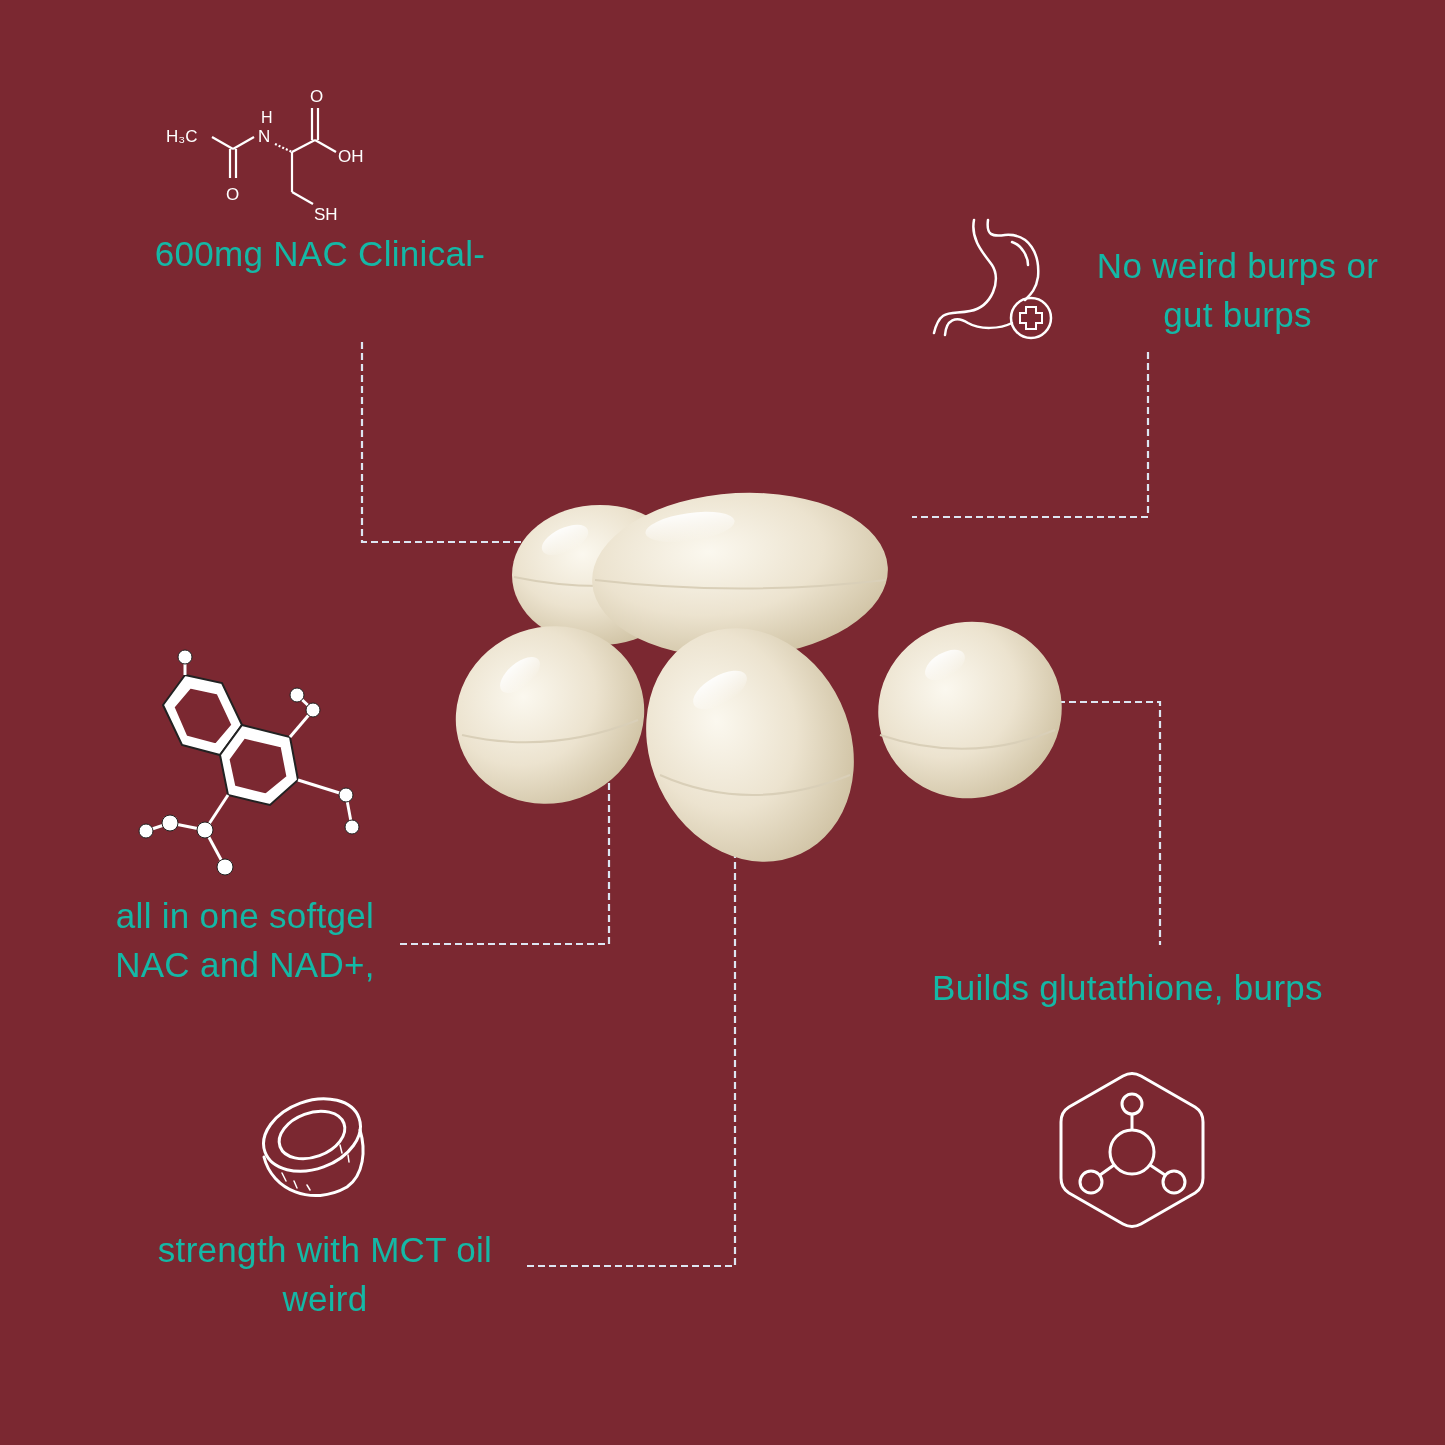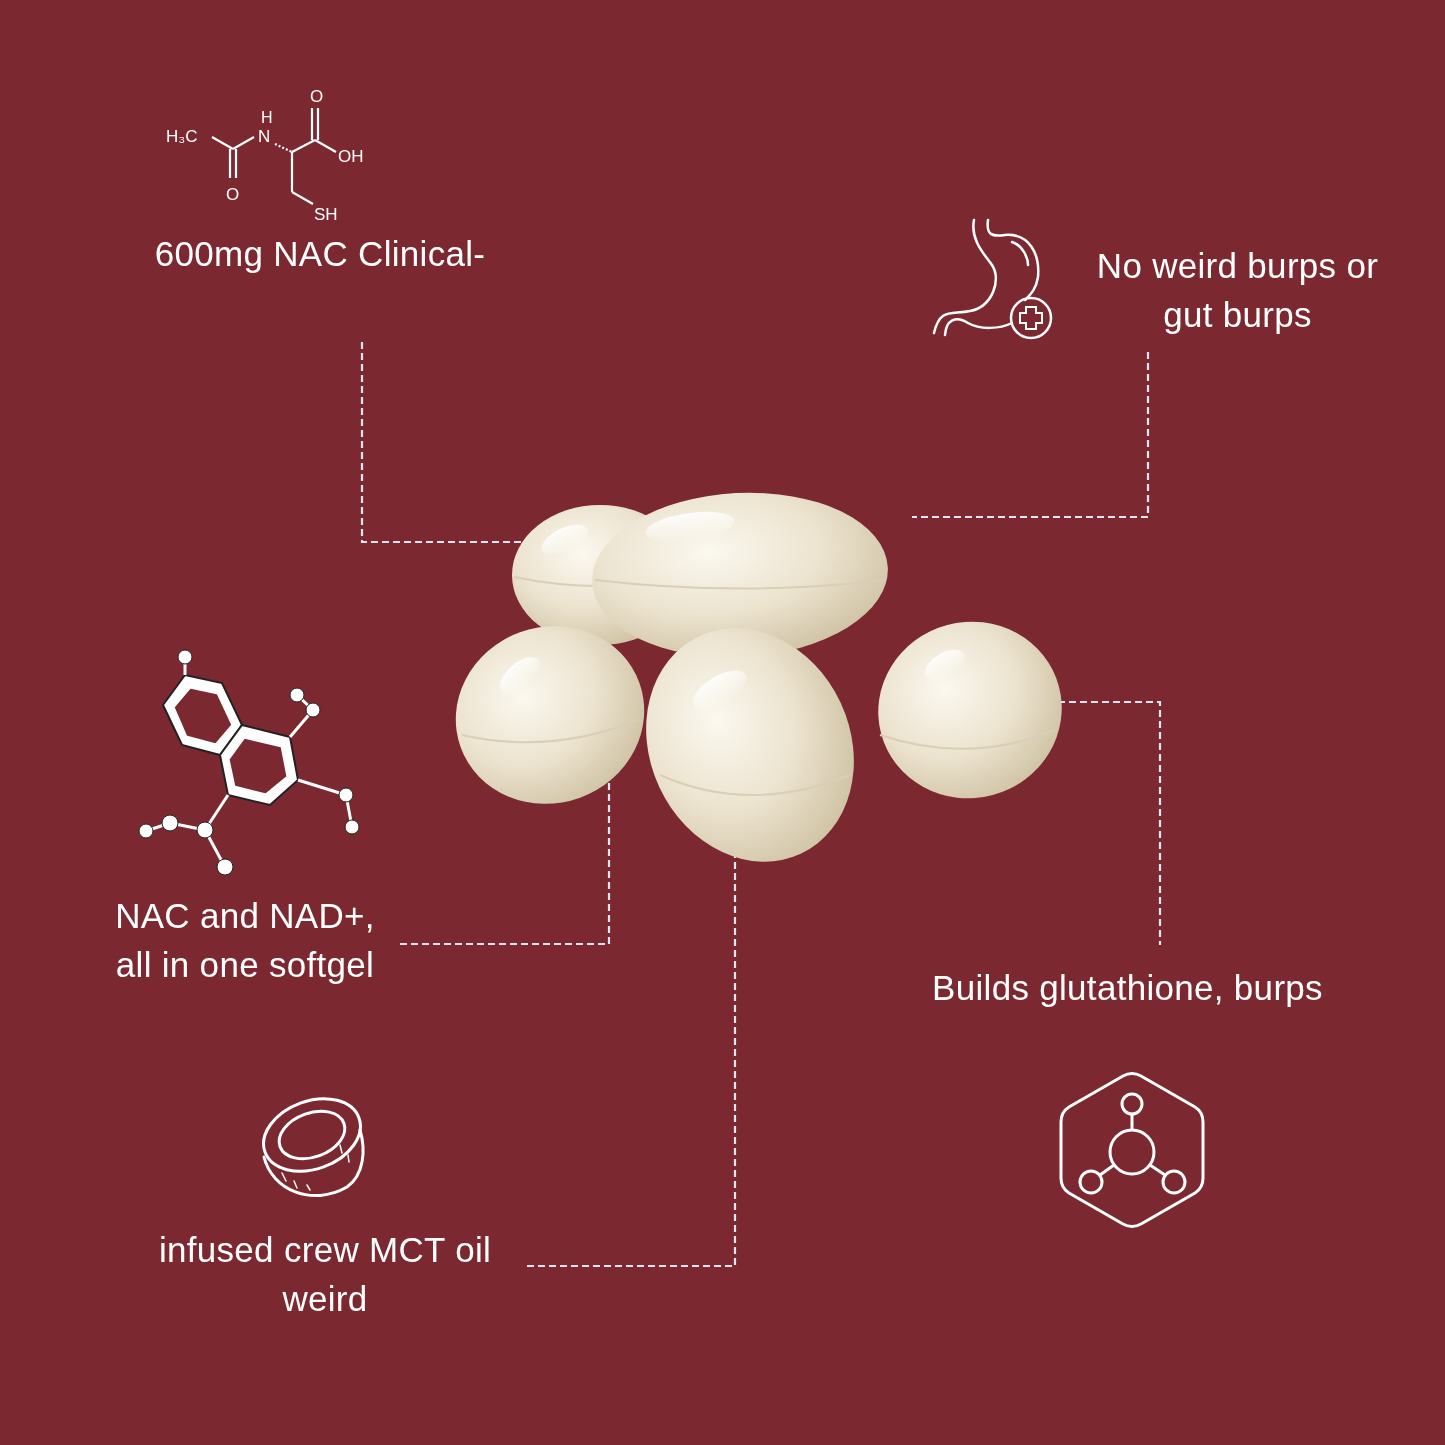--- a/index.html
+++ b/index.html
@@ -5,21 +5,21 @@
     html, body { margin: 0; padding: 0; }
     body {
       width: 1445px; height: 1445px;
       background: #7b2831;
       position: relative;
       overflow: hidden;
       font-family: "Liberation Sans", "DejaVu Sans", sans-serif;
     }
     .feature-text {
       position: absolute;
-      color: #ffffff;
+      color: #14b8a6;
       font-size: 35px;
       line-height: 49px;
       text-align: center;
       letter-spacing: 0.3px;
       white-space: nowrap;
     }
     .feature-text span { display: block; }
     .icon { position: absolute; }
     .connector { position: absolute; }
     .capsules { position: absolute; left: 450px; top: 485px; }
@@ -88,22 +88,22 @@
     <line x1="75" y1="185" x2="40" y2="178"></line>
     <line x1="40" y1="178" x2="16" y2="186"></line>
     <line x1="75" y1="185" x2="95" y2="222"></line>
     <circle cx="75" cy="185" r="8" fill="#fff" stroke="#222" stroke-width="1"></circle>
     <circle cx="40" cy="178" r="8" fill="#fff" stroke="#222" stroke-width="1"></circle>
     <circle cx="16" cy="186" r="7" fill="#fff" stroke="#222" stroke-width="1"></circle>
     <circle cx="95" cy="222" r="8" fill="#fff" stroke="#222" stroke-width="1"></circle>
   </svg>
 </div>
 <div class="feature-text" style="left:85px; top:891px; width:320px;">
+  <span>all in one softgel</span>
   <span>NAC and NAD+,</span>
-  <span>all in one softgel</span>
 </div>
 
 <div class="feature-text" style="left:895px; top:963px; width:465px;">
   <span>Builds glutathione, burps</span>
 </div>
 <div class="icon" style="left:1053px; top:1070px; width:158px; height:160px;">
   <svg width="158" height="160" viewBox="0 0 158 160" fill="none" stroke="#fff" stroke-width="3">
     <path d="M70 6 Q79 1 88 6 L142 37 Q150 42 150 52 L150 108 Q150 118 142 123 L88 154 Q79 159 70 154 L16 123 Q8 118 8 108 L8 52 Q8 42 16 37 Z"></path>
     <circle cx="79" cy="34" r="10"></circle>
     <line x1="79" y1="44" x2="79" y2="60"></line>
@@ -117,21 +117,21 @@
 
 <div class="icon" style="left:252px; top:1095px; width:120px; height:110px;">
   <svg width="120" height="110" viewBox="0 0 120 110" fill="none" stroke="#fff" stroke-width="3" stroke-linecap="round">
     <ellipse cx="60" cy="40" rx="50" ry="34" transform="rotate(-20 60 40)"></ellipse>
     <ellipse cx="60" cy="40" rx="34" ry="22" transform="rotate(-20 60 40)"></ellipse>
     <path d="M12 62 C20 95 60 112 95 92 C112 80 114 55 108 35"></path>
     <path d="M30 78 l4 8 M42 86 l3 7 M55 90 l3 5 M88 50 l2 8 M96 60 l1 7" stroke-width="1.5"></path>
   </svg>
 </div>
 <div class="feature-text" style="left:130px; top:1225px; width:390px;">
-  <span>infused crew MCT oil</span>
+  <span>strength with MCT oil</span>
   <span>weird</span>
 </div>
 
 <svg class="connector" width="1445" height="1445" style="left:0; top:0;">
   <g fill="none" stroke="#dde6f2" stroke-width="2.2" stroke-dasharray="7 4">
     <polyline points="362,342 362,542 528,542"></polyline>
     <polyline points="1148,352 1148,517 912,517"></polyline>
     <polyline points="400,944 609,944 609,770"></polyline>
     <polyline points="1058,702 1160,702 1160,945"></polyline>
     <polyline points="527,1266 735,1266 735,828"></polyline>

